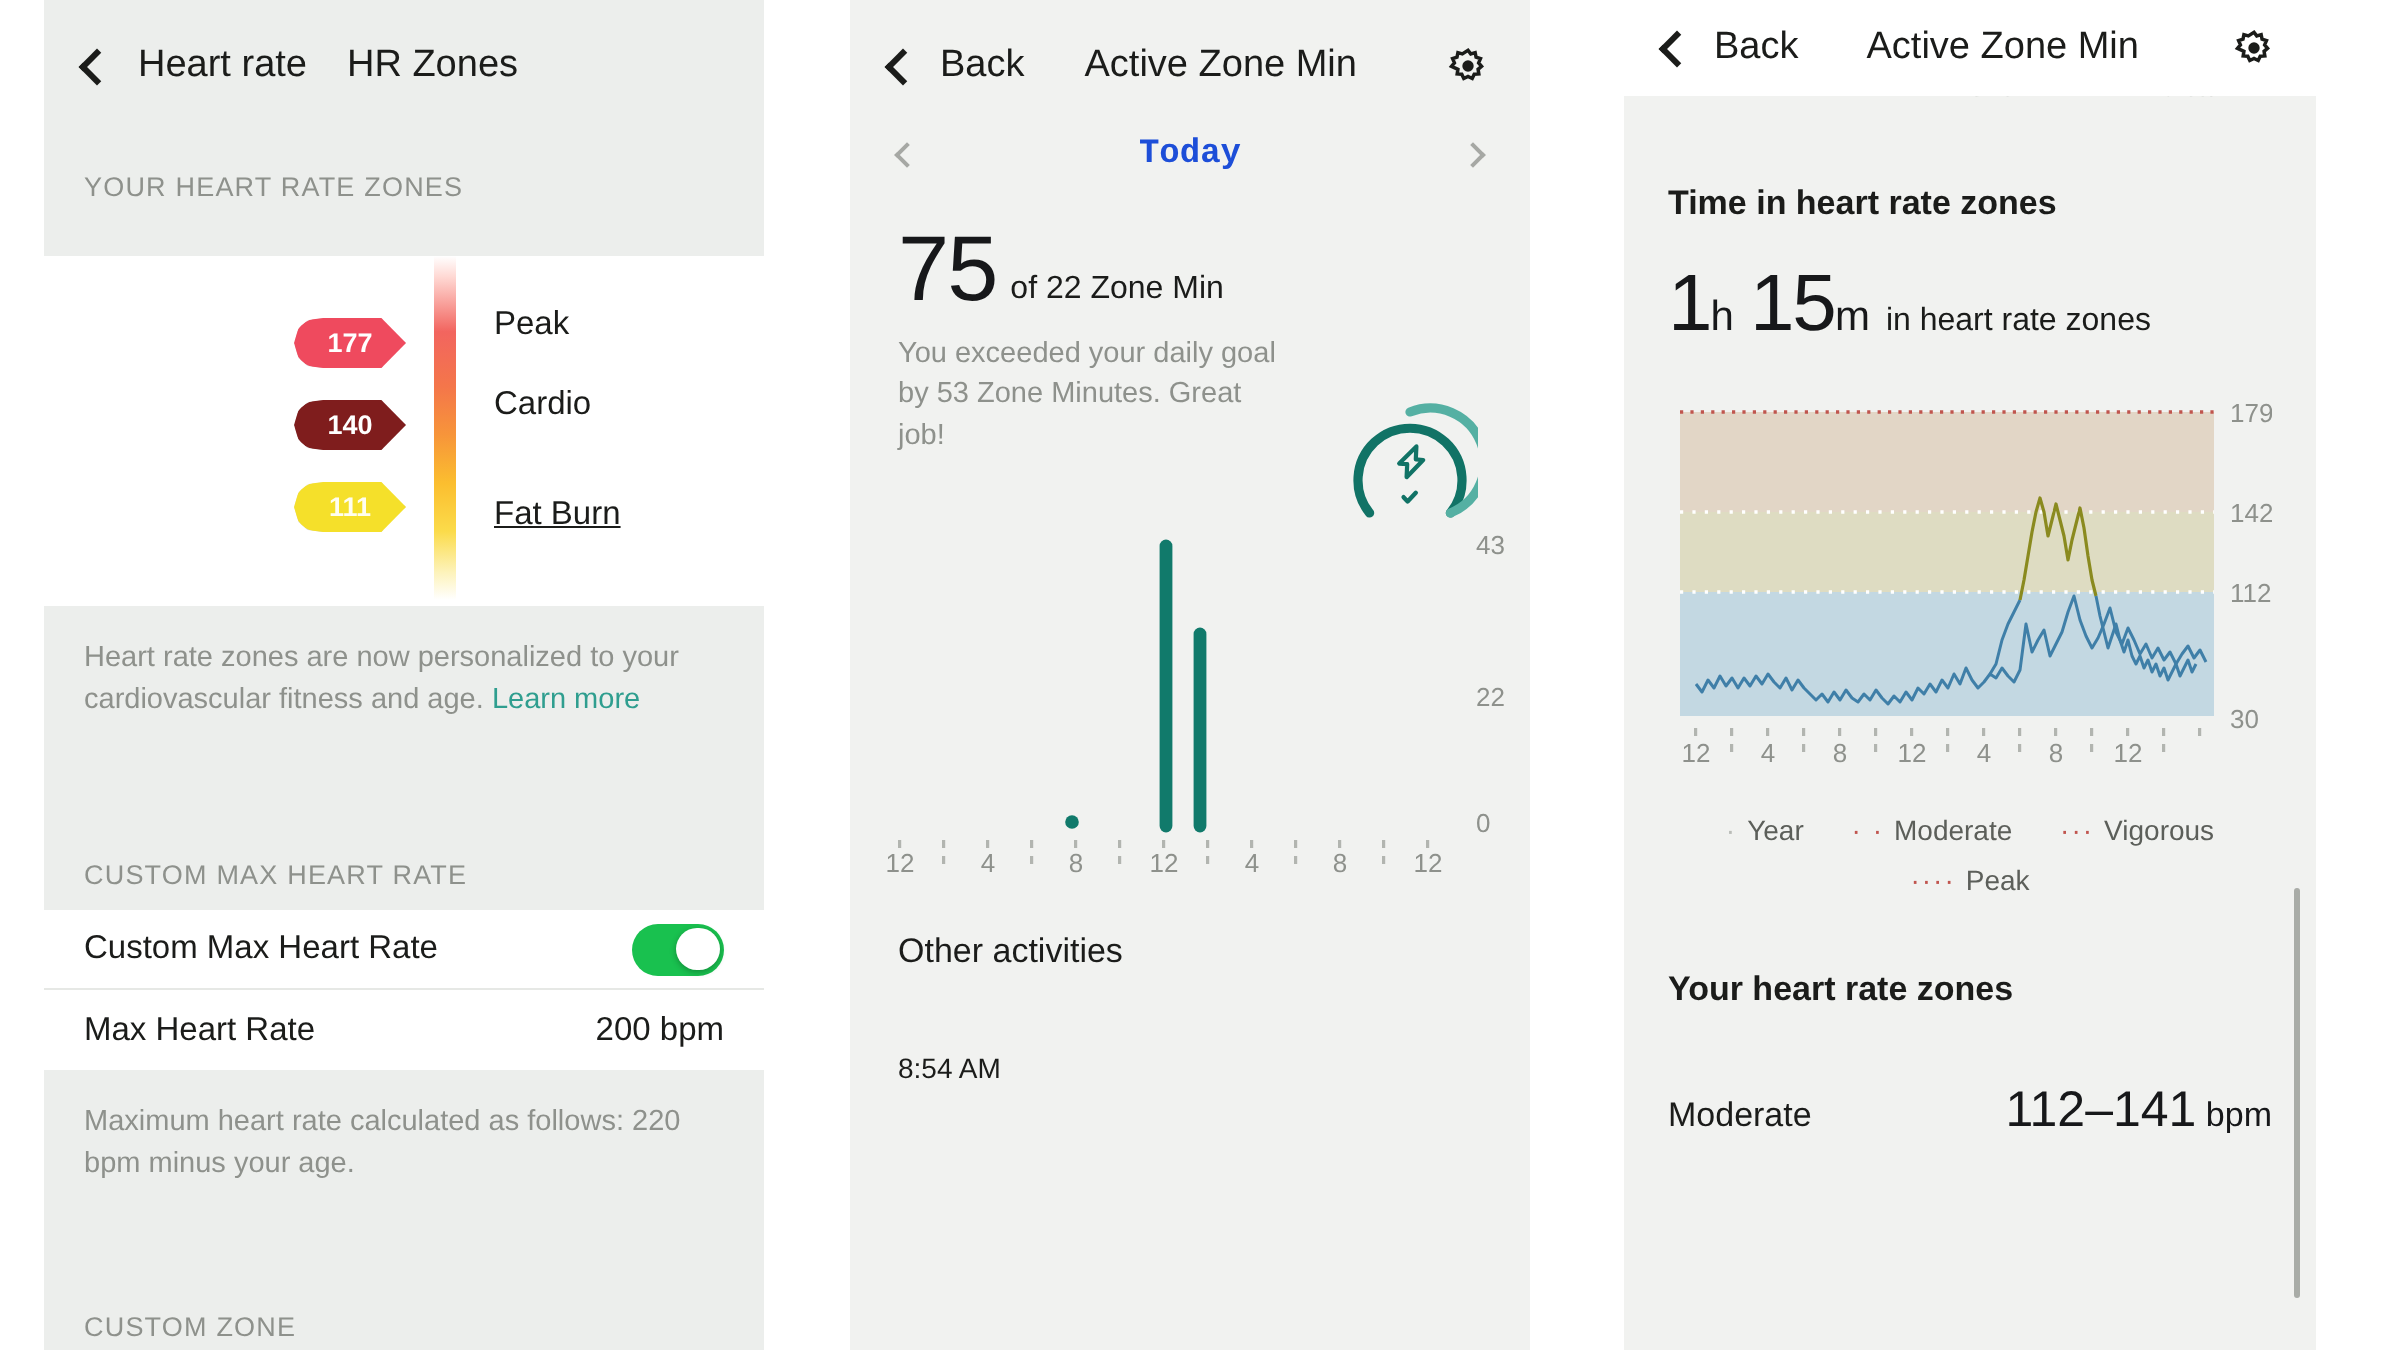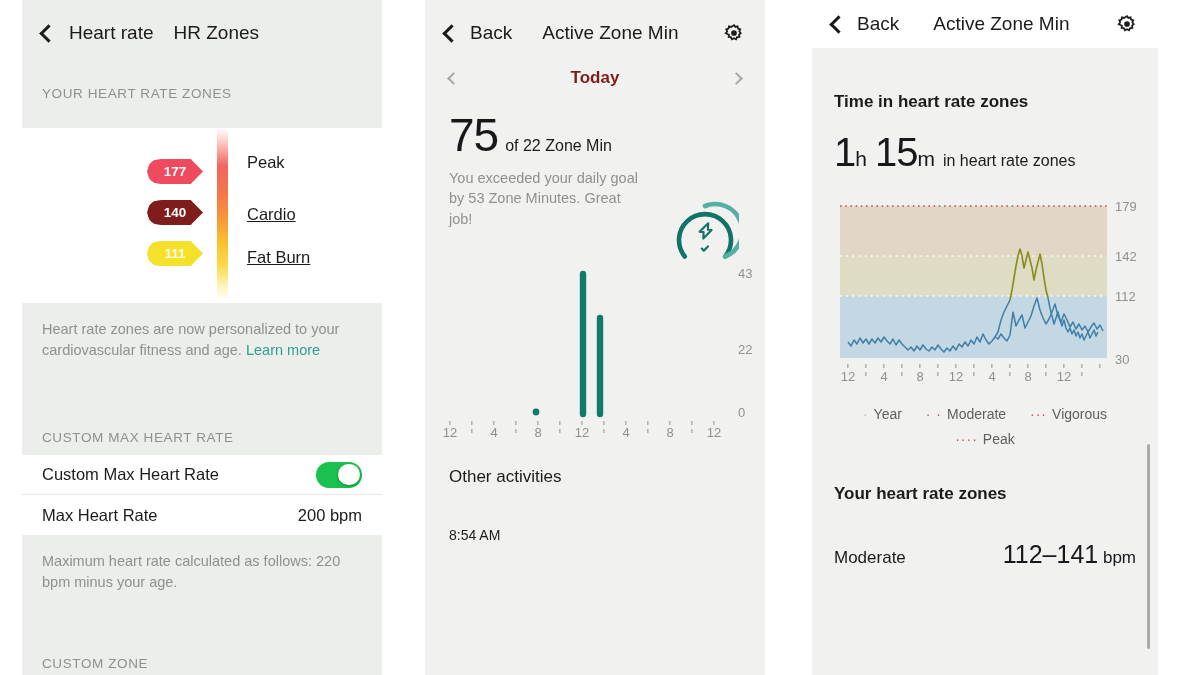--- a/index.html
+++ b/index.html
@@ -47,21 +47,21 @@
     color:#fff; font-size:13.5px; font-weight:bold;
     border-radius:13px 0 0 13px;
     clip-path: polygon(0% 50%, 4% 20%, 12% 4%, 26% 0%, 78% 0%, 100% 50%, 78% 100%, 26% 100%, 12% 96%, 4% 80%);
     box-shadow: 0 1px 3px rgba(0,0,0,.22);
   }
   .badge.peak   { top:31px;  background:#ef4a5e; }
   .badge.cardio { top:72px;  background:#7f1d1d; }
   .badge.fat    { top:113px; background:#f5e02a; color:#fffef0; }
   .zlabel { position:absolute; left:225px; font-size:16.5px; color:#1b1c1a; }
   .zlabel.z1 { top:25px; }
-  .zlabel.z2 { top:77px;text-decoration:underline; }
+  .zlabel.z2 { top:65px; }
   .zlabel.z3 { top:120px;text-decoration:underline; }
 
   .info-block { background:#eceeec; padding:16px 20px 36px 20px; }
   .info-text { font-size:14.5px; line-height:1.42; color:#8e918c; }
   .link { color:#2f9e8f; }
   .cap2 { font-size:13.5px; letter-spacing:.6px; color:#8e918c; padding:34px 20px 10px 20px; background:#eceeec; }
 
   .row {
     background:#fff; height:40px; display:flex; align-items:center;
     justify-content:space-between; padding:0 20px;
@@ -85,21 +85,21 @@
   .p2-title { font-size:19px; color:#1b1c1a; margin-left:30px; }
   .gear { margin-left:auto; width:22px; height:22px; }
   .tabs { display:flex; justify-content:space-between; padding:30px 26px 0 26px; }
   .tab { font-size:15.5px; color:#5c5f5a; position:relative; padding-bottom:6px; }
   .tab.active { color:#15786c; }
   .tab.active::after {
     content:""; position:absolute; left:-1px; right:-1px; bottom:0;
     height:2.6px; background:#15786c;
   }
   .daynav { display:flex; align-items:center; justify-content:space-between; padding:24px 24px 0 24px; }
-  .daynav-label { font-size:17px; font-weight:bold; color:#7f1d1d; }
+  .daynav-label { font-size:17px; font-weight:bold; color:#1d4ed8;font-family:Liberation Mono, monospace; }
   .nav-arrow { width:9px; height:9px; border-top:2px solid #a6a8a4; border-right:2px solid #a6a8a4; }
   .nav-arrow.left  { transform: rotate(-135deg); }
   .nav-arrow.right { transform: rotate(45deg); }
 
   .stat-wrap { padding:26px 24px 0 24px; display:flex; align-items:flex-start; }
   .stat-num { font-size:46px; color:#17181a; line-height:.95; letter-spacing:-1px; }
   .stat-of { font-size:16px; color:#1b1c1a; margin-left:7px; align-self:flex-end; padding-bottom:3px; }
   .stat-sub { padding:10px 24px 0 24px; font-size:14.5px; line-height:1.42; color:#8e918c; max-width:240px; }
 
   .ring { position:absolute; right:26px; top:198px; width:68px; height:68px; }

